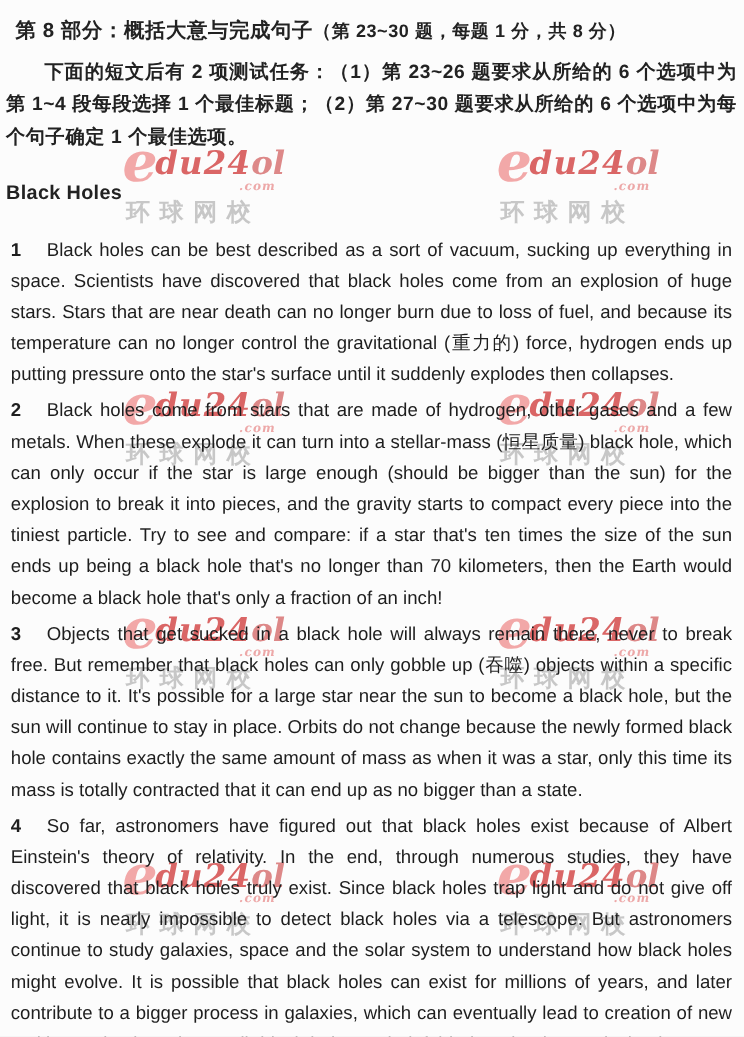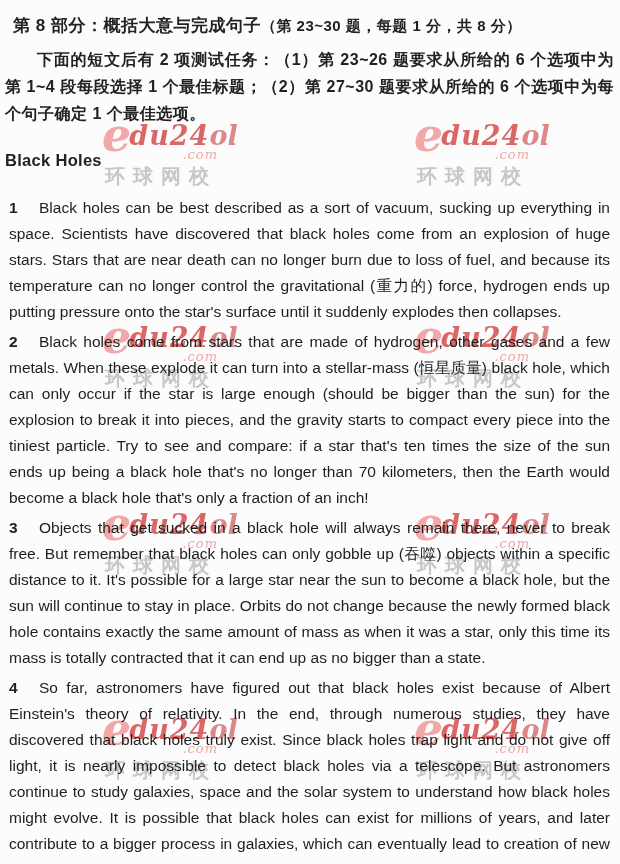--- a/index.html
+++ b/index.html
@@ -24,21 +24,21 @@
   .article-body  { margin-top:25px; font-size:15.5px; line-height:26px; color:#1e1e1e; }
   .article-body p { margin:4px; text-align:justify; }
   .pnum { display:inline-block; min-width:30px; font-weight:bold; }
 
   
   .wm { position:absolute; z-index:0; width:140px; pointer-events:none; }
   .wm-logo { position:relative; font-family:"DejaVu Serif", serif; font-style:italic; line-height:1; white-space:nowrap; }
   .wm-e    { font-size:46px; font-weight:bold; color:#f2a8a8; vertical-align:-6px; letter-spacing:-2px; }
   .wm-du24 { font-size:27px; font-weight:bold; color:#da6666; letter-spacing:1px; }
   .wm-ol   { font-size:27px; font-weight:bold; color:#dd8888; }
-  .wm-com  { position:absolute; font-size:13px; font-weight:normal; color:#eda8a8; right:24px; bottom:-3px; letter-spacing:1px; }
+  .wm-com  { position:absolute; font-size:10px; font-weight:bold; color:#eda8a8; right:12px; bottom:-3px; letter-spacing:1px; }
   .wm-brand { margin-top:5px; padding-left:3px; font-size:20px; font-weight:bold; color:#c7c7c7; letter-spacing:8px; white-space:nowrap; }
   .cl { left:102px; } .cr { left:414px; }
   .r1 { top:112px; } .r2 { top:314px; } .r3 { top:501px; } .r4 { top:706px; }
 </style>
 </head>
 <body>
 
 <div class="page">
 
   <div class="wm r1 cl">

